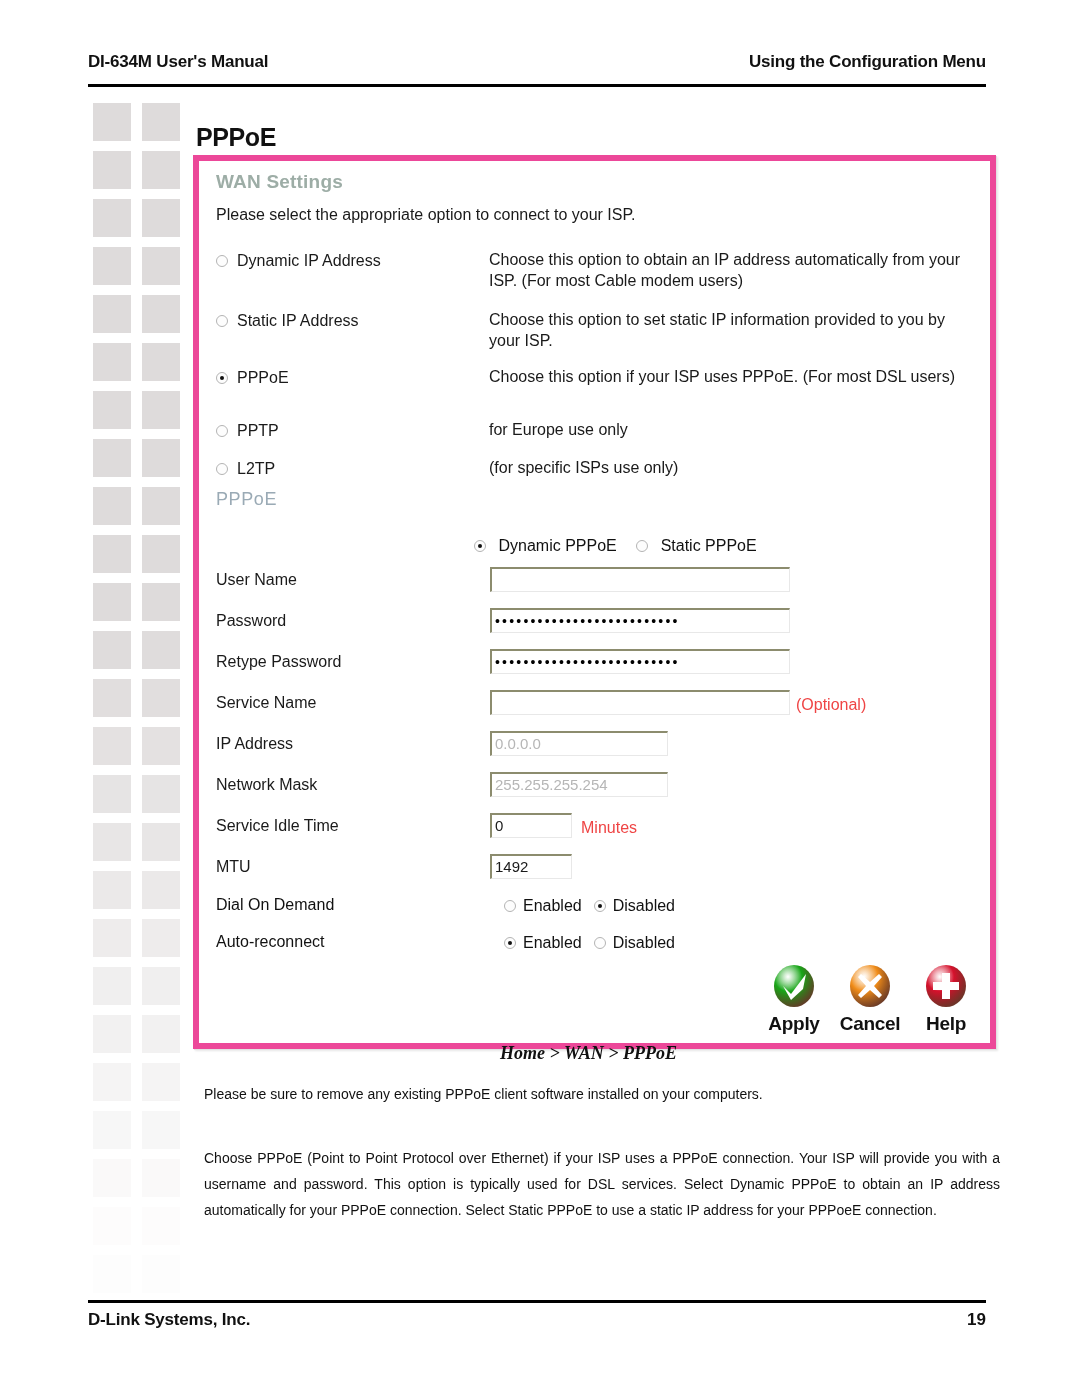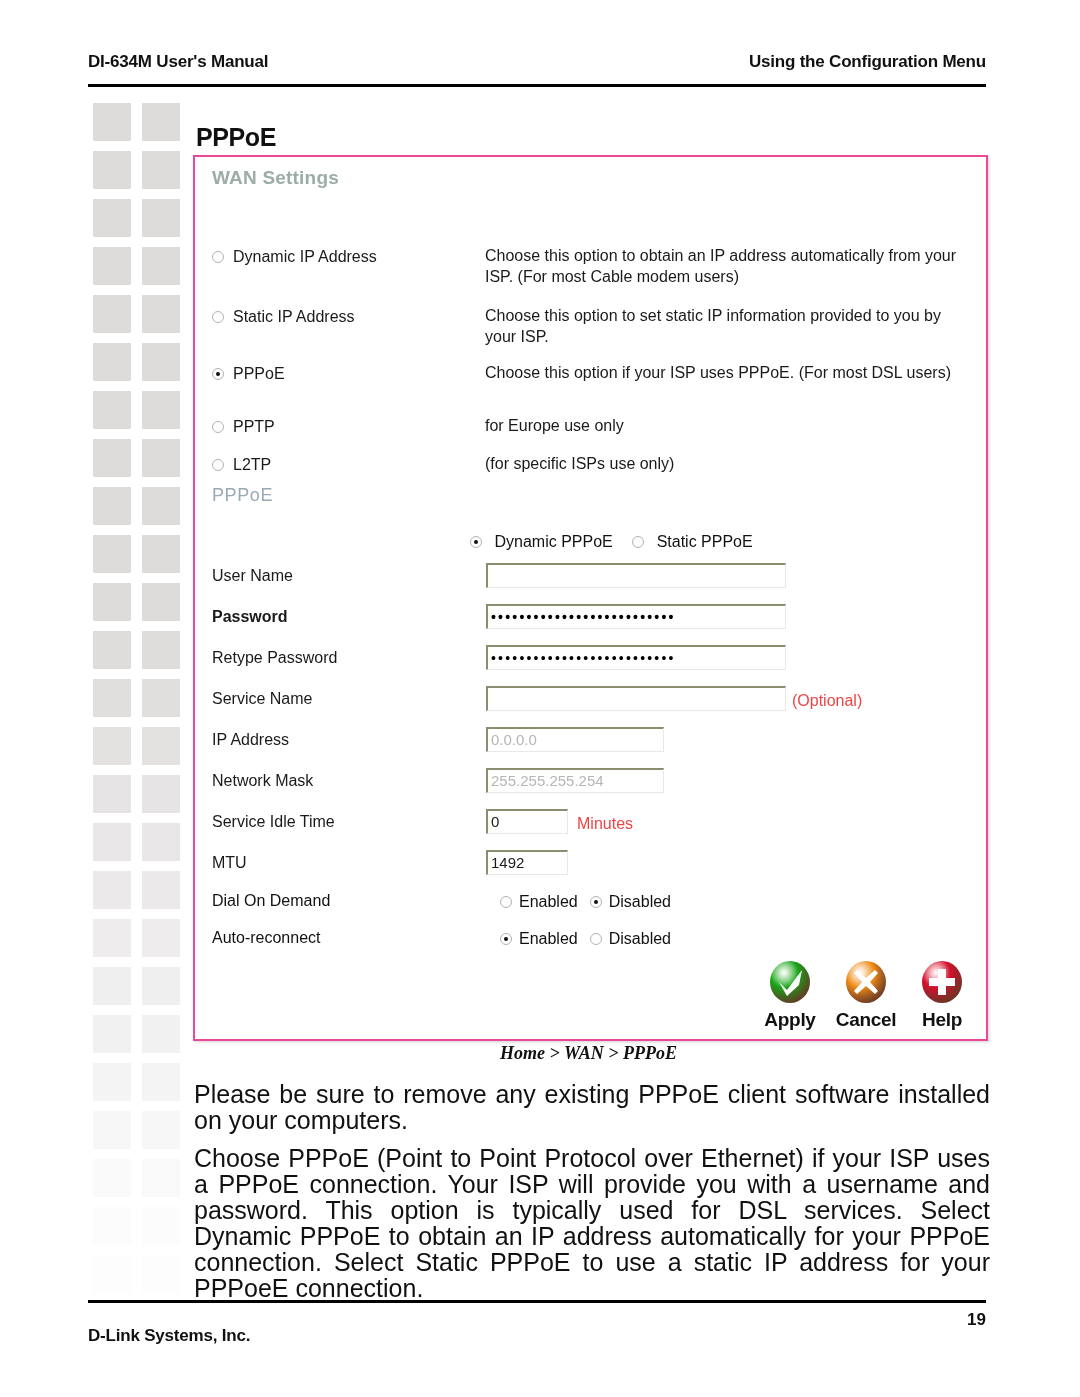--- a/index.html
+++ b/index.html
@@ -79,21 +79,21 @@
   }
 
   
   #router-panel {
     position: absolute;
     left: 193px;
     top: 155px;
     width: 791px;
     height: 882px;
     background: #ffffff;
-    border: 2px solid #ec4899;
+    border: 6px solid #ec4899;
     box-shadow: 1px 1px 0 #e2e2e2, 2px 2px 2px rgba(0,0,0,0.10);
     font-family: "Liberation Sans", sans-serif;
   }
   #router-panel .panel-inner {
     position: relative;
     width: 100%;
     height: 100%;
   }
 
   .wan-heading {
@@ -308,23 +308,23 @@
     font-size: 18px;
     font-style: italic;
     font-family: "Liberation Serif", serif;
     font-weight: bold;
     color: #111;
   }
 
   
   .body-para {
     position: absolute;
-    left: 194px;
+    left: 204px;
     width: 796px;
-    font-size: 25px;
+    font-size: 14px;
     line-height: 26px;
     text-align: justify;
     color: #111;
   }
   #para-1 { top: 1081px; }
   #para-2 { top: 1145px; }
 
   
   #footer-rule {
     position: absolute;
@@ -337,21 +337,21 @@
   #page-footer {
     position: absolute;
     left: 88px;
     top: 1310px;
     width: 898px;
     height: 30px;
   }
   #page-footer .ftr-left {
     position: absolute;
     left: 0;
-    top: 16px;
+    top: 0;
     font-size: 17px;
     font-weight: bold;
     letter-spacing: -0.2px;
   }
   #page-footer .ftr-right {
     position: absolute;
     right: 0;
     top: 0;
     font-size: 17px;
     font-weight: bold;
@@ -417,20 +417,21 @@
     <div class="sq" style="opacity: 0.076;"></div>
     <div class="sq" style="opacity: 0.06;"></div>
     <div class="sq" style="opacity: 0.06;"></div>
   </div>
 
 <div id="section-title">PPPoE</div>
 
 <div id="router-panel">
   <div class="panel-inner">
     <div class="wan-heading">WAN Settings</div>
+    <div class="intro-line">Please select the appropriate option to connect to your ISP.</div>
 
     <div id="conn-list">
         <div class="conn-row" style="top: 88px;">
           <label class="radio-wrap"><span class="radio"></span><span class="conn-label">Dynamic IP Address</span></label>
           <div class="conn-desc">Choose this option to obtain an IP address automatically from your ISP. (For most Cable modem users)</div>
         </div>
         <div class="conn-row" style="top: 148px;">
           <label class="radio-wrap"><span class="radio"></span><span class="conn-label">Static IP Address</span></label>
           <div class="conn-desc">Choose this option to set static IP information provided to you by your ISP.</div>
         </div>
@@ -459,21 +460,21 @@
         <span class="radio"></span>
         <span class="txt">Static PPPoE</span>
       </label>
     </div>
 
     <div id="field-list">
         <div class="frm-row" style="top: 406px;">
           <div class="frm-label">User Name</div>
           <div class="fld wide"></div>
         </div>
-        <div class="frm-row" style="top: 447px; font-weight: bold;">
+        <div class="frm-row" style="top: 447px;">
           <div class="frm-label">Password</div>
           <div class="fld wide"><span class="dots">••••••••••••••••••••••••••</span></div>
         </div>
         <div class="frm-row" style="top: 488px;">
           <div class="frm-label">Retype Password</div>
           <div class="fld wide"><span class="dots">••••••••••••••••••••••••••</span></div>
         </div>
         <div class="frm-row" style="top: 529px;">
           <div class="frm-label">Service Name</div>
           <div class="fld wide"></div>

